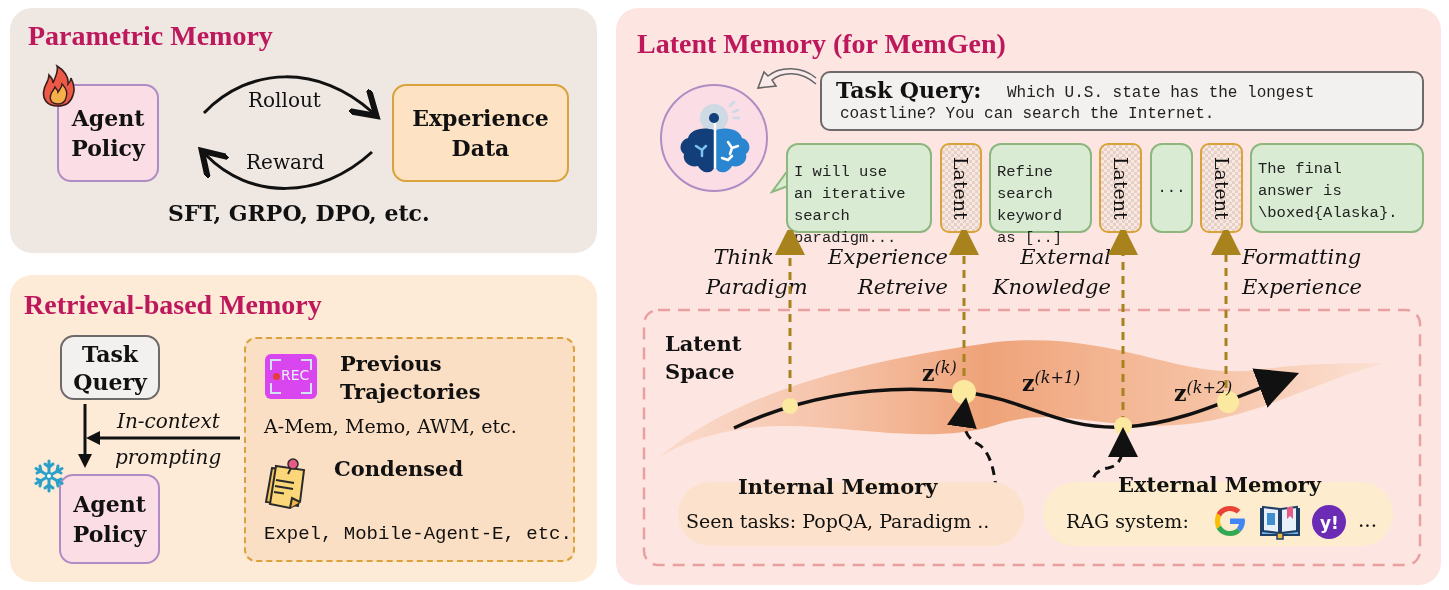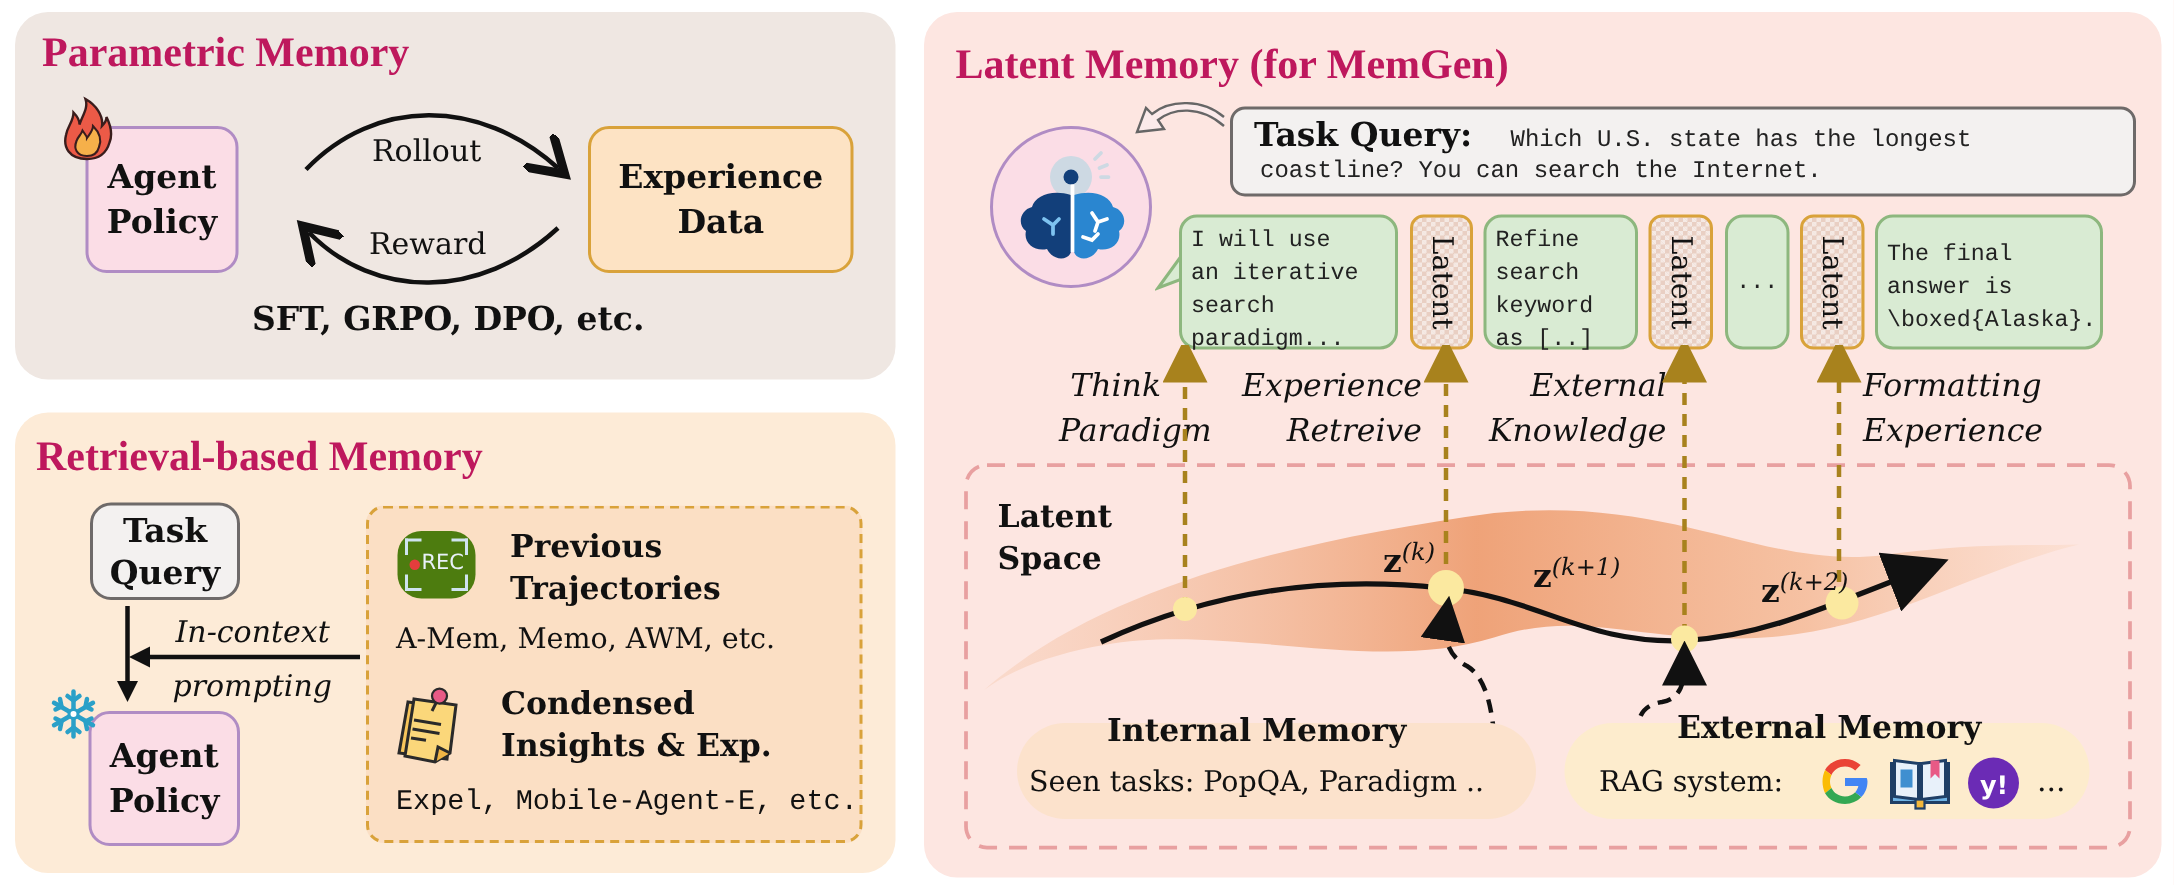--- a/index.html
+++ b/index.html
@@ -3,21 +3,21 @@
 <meta charset="utf-8">
 <style>
   html,body{margin:0;padding:0;background:#ffffff;}
   body{width:1449px;height:590px;position:relative;overflow:hidden;font-family:"DejaVu Serif",serif;color:#111;}
   .abs{position:absolute;}
   .panel{position:absolute;border-radius:22px;}
   .title{position:absolute;font-family:Liberation Serif, serif;font-weight:bold;font-size:28px;color:#be185d;white-space:nowrap;}
   .box{position:absolute;border-radius:14px;display:flex;align-items:center;justify-content:center;text-align:center;font-weight:bold;font-size:22px;line-height:30px;box-sizing:border-box;}
   .mono{font-family:"Liberation Mono","DejaVu Sans Mono",monospace;}
   .serif{font-family:"DejaVu Serif",serif;}
-  .bubble{position:absolute;background:#d9ebd3;border:2px solid #8db77e;border-radius:12px;box-sizing:border-box;font-family:"Liberation Mono",monospace;font-size:15.5px;line-height:22px;padding:4px 6px;color:#222;white-space:pre;}
+  .bubble{position:absolute;background:#d9ebd3;border:2px solid #8db77e;border-radius:12px;box-sizing:border-box;font-family:"Liberation Mono",monospace;font-size:15.5px;line-height:22px;padding:16px 6px;color:#222;white-space:pre;}
   .latent{position:absolute;border:2.5px solid #d9a23a;border-radius:9px;box-sizing:border-box;
      background-color:#e9cfc3;
      background-image:linear-gradient(45deg, rgba(255,255,255,.55) 25%, transparent 25%, transparent 75%, rgba(255,255,255,.55) 75%),
                       linear-gradient(45deg, rgba(255,255,255,.55) 25%, transparent 25%, transparent 75%, rgba(255,255,255,.55) 75%);
      background-size:6px 6px;background-position:0 0,3px 3px;
      display:flex;align-items:center;justify-content:center;}
   .latent span{writing-mode:vertical-rl;font-family:"DejaVu Serif",serif;font-size:19px;color:#111;}
   .lbl{position:absolute;font-family:"DejaVu Serif",serif;font-style:italic;font-size:21px;line-height:30px;color:#111;white-space:nowrap;}
   .plain{position:absolute;font-family:"DejaVu Serif",serif;font-size:19px;color:#111;white-space:nowrap;}
   .bold{position:absolute;font-family:"DejaVu Serif",serif;font-weight:bold;color:#111;white-space:nowrap;}
@@ -85,21 +85,21 @@
 
 <div class="lbl" style="left:117px;top:406px;font-size:20px;">In-context</div>
 <svg class="abs" style="left:84px;top:428px;" width="160" height="20" viewBox="0 0 160 20">
   <line x1="10" y1="10" x2="156" y2="10" stroke="#111" stroke-width="3"></line>
   <path d="M2 10 L16 3 L16 17 Z" fill="#111"></path>
 </svg>
 <div class="lbl" style="left:115px;top:442px;font-size:20px;">prompting</div>
 
 <div class="abs" style="left:244px;top:337px;width:327px;height:221px;border:2.5px dashed #d9a23a;border-radius:12px;background:#fbdfc4;"></div>
 
-<div class="abs" style="left:265px;top:354px;width:52px;height:45px;background:#4d7c0f;border-radius:16px;">
+<div class="abs" style="left:265px;top:354px;width:52px;height:45px;background:#d946ef;border-radius:6px;">
   <div class="abs" style="left:5px;top:5px;width:9px;height:9px;border-left:2px solid #cfe3f0;border-top:2px solid #cfe3f0;"></div>
   <div class="abs" style="right:5px;top:5px;width:9px;height:9px;border-right:2px solid #cfe3f0;border-top:2px solid #cfe3f0;"></div>
   <div class="abs" style="left:5px;bottom:5px;width:9px;height:9px;border-left:2px solid #cfe3f0;border-bottom:2px solid #cfe3f0;"></div>
   <div class="abs" style="right:5px;bottom:5px;width:9px;height:9px;border-right:2px solid #cfe3f0;border-bottom:2px solid #cfe3f0;"></div>
   <div class="abs" style="left:8px;top:19px;width:7px;height:7px;border-radius:50%;background:#e43d3d;"></div>
   <div class="abs" style="left:16px;top:13px;font-family:'DejaVu Sans',sans-serif;font-size:14px;color:#e8f1f8;">REC</div>
 </div>
 <div class="bold" style="left:340px;top:350px;font-size:21px;line-height:28px;">
   <span>Previous</span><br><span>Trajectories</span>
 </div>
@@ -109,21 +109,21 @@
   <path d="M10 10 L40 14 L36 48 L4 44 Z" fill="#f7c55b" stroke="#2a2a2a" stroke-width="2"></path>
   <path d="M14 8 L42 12 L38 44 L28 50 L8 46 Z" fill="#fbd77a" stroke="#2a2a2a" stroke-width="2"></path>
   <path d="M28 50 L30 40 L38 44" fill="#f0b545" stroke="#2a2a2a" stroke-width="2"></path>
   <line x1="14" y1="22" x2="32" y2="25" stroke="#2a2a2a" stroke-width="2"></line>
   <line x1="13" y1="28" x2="31" y2="31" stroke="#2a2a2a" stroke-width="2"></line>
   <line x1="12" y1="34" x2="22" y2="35.5" stroke="#2a2a2a" stroke-width="2"></line>
   <circle cx="31" cy="6" r="5" fill="#e85a86" stroke="#2a2a2a" stroke-width="1.5"></circle>
   <line x1="29" y1="10" x2="26" y2="16" stroke="#2a2a2a" stroke-width="2"></line>
 </svg>
 <div class="bold" style="left:334px;top:455px;font-size:21px;line-height:28px;">
-  <span>Condensed</span><br><span>Insights &amp; Exp.</span>
+  <span>Condensed</span><br>
 </div>
 <div class="plain" style="left:264px;top:523px;font-size:19px;font-family:Liberation Mono, monospace;">Expel, Mobile-Agent-E, etc.</div>
 
 <div class="panel" style="left:616px;top:8px;width:825px;height:577px;background:#fde6e1;"></div>
 <div class="title" style="left:637px;top:28px;">Latent Memory (for MemGen)</div>
 
 <div class="abs" style="left:660px;top:84px;width:108px;height:108px;border-radius:50%;background:#fbdde6;border:2.5px solid #b08cc4;box-sizing:border-box;"></div>
 <svg class="abs" style="left:672px;top:96px;" width="86" height="86" viewBox="0 0 86 86">
   <circle cx="42" cy="22" r="14" fill="#cdd9e3"></circle>
   <path d="M58 10 L62 6 M61 16 L66 14 M62 22 L67 22" stroke="#cdd9e3" stroke-width="2.5" stroke-linecap="round"></path>
@@ -159,21 +159,21 @@
 search
 keyword
 as [..]</div>
 <div class="latent" style="left:1099px;top:143px;width:43px;height:90px;">
     <span>Latent</span>
   </div>
 <div class="bubble" style="left:1150px;top:143px;width:43px;height:90px;display:flex;align-items:center;justify-content:center;padding:0;">...</div>
 <div class="latent" style="left:1200px;top:143px;width:43px;height:90px;">
     <span>Latent</span>
   </div>
-<div class="bubble" style="left:1250px;top:143px;width:152px;height:90px;padding-top:13px;">The final
+<div class="bubble" style="left:1250px;top:143px;width:174px;height:90px;padding-top:13px;">The final
 answer is
 \boxed{Alaska}.</div>
 
 <div class="lbl" style="left:706px;top:242px;text-align:right;width:68px;">
   <span>Think</span><br><span>Paradigm</span>
 </div>
 <div class="lbl" style="left:820px;top:242px;text-align:right;width:128px;">
   <span>Experience</span><br><span>Retreive</span>
 </div>
 <div class="lbl" style="left:985px;top:242px;text-align:right;width:126px;">

